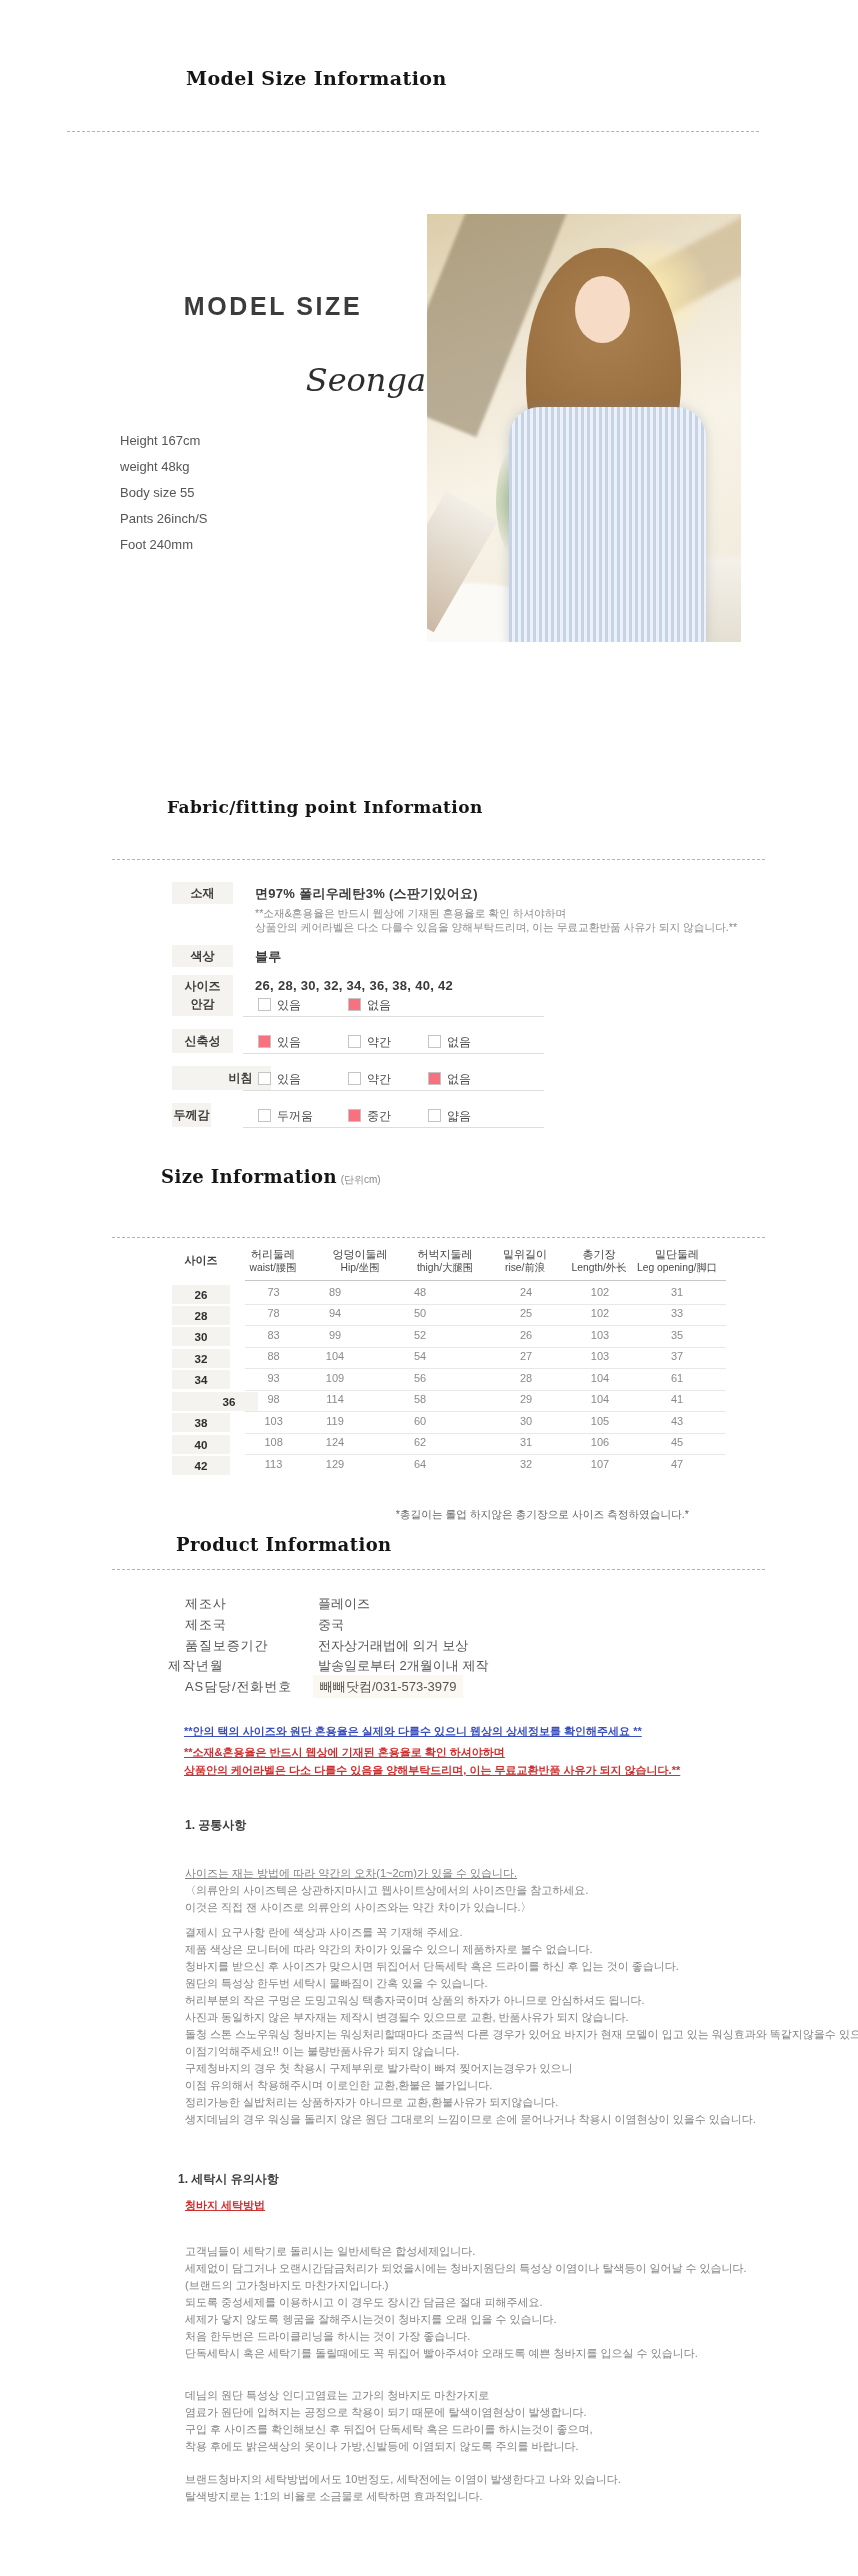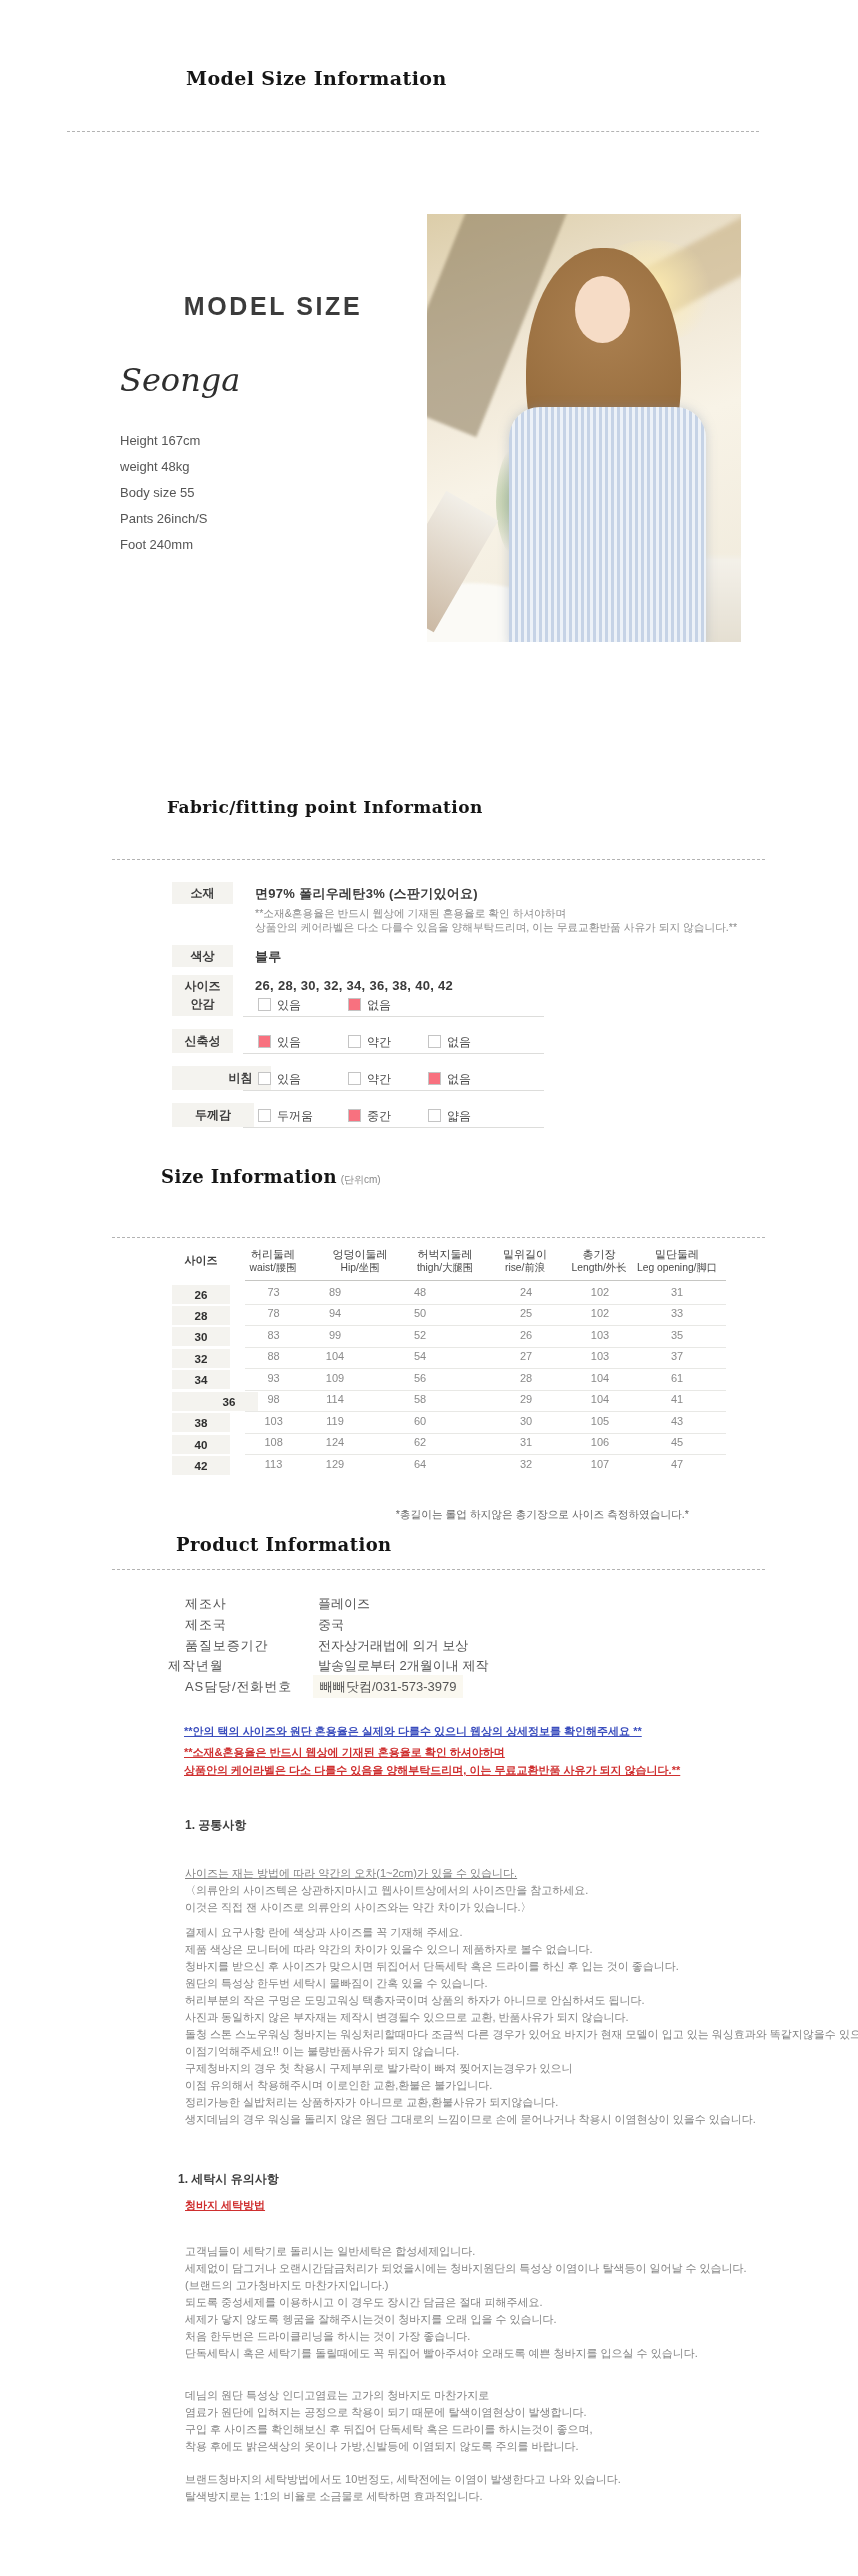--- a/index.html
+++ b/index.html
@@ -3,21 +3,21 @@
 <meta charset="utf-8">
 <style>
   html,body{margin:0;padding:0;background:#ffffff;}
   .canvas{position:relative;width:859px;height:2576px;background:#fff;overflow:hidden;
           font-family:"Liberation Sans","DejaVu Sans",sans-serif;}
   .abs{position:absolute;}
   .serif-h{font-family:"DejaVu Serif","Liberation Serif",serif;font-weight:bold;color:#151515;letter-spacing:0.4px;}
   .dash{border-top:1.7px dashed #b3b3b3;height:0;}
   
   .model-title{font-weight:bold;letter-spacing:2.6px;font-size:25px;color:#3b3b3b;text-align:center;}
-  .model-name{font-family:"DejaVu Serif","Liberation Serif",serif;font-style:italic;font-size:32px;color:#2e2e2e;text-align:left;}
+  .model-name{font-family:"DejaVu Serif","Liberation Serif",serif;font-style:italic;font-size:32px;color:#2e2e2e;text-align:right;}
   .model-stats{text-align:left;font-size:13px;color:#555;line-height:26px;}
   
   .photo{background:linear-gradient(160deg,#dcCDA9 0%,#efe6d4 30%,#f8f3e7 55%,#efe9da 100%);overflow:hidden;}
   .photo>div{position:absolute;}
   .ph-beam{width:94px;height:258px;background:linear-gradient(#7d6e52,#a79univ870);background:#8a7a5c;transform:rotate(22deg);left:6.9px;top:-43px;opacity:.55;filter:blur(1.7px);}
   .ph-beam2{width:206px;height:52px;background:#c9b388;transform:rotate(-28deg);right:-52px;top:34px;opacity:.6;filter:blur(2.6px);}
   .ph-light{width:137px;height:103px;border-radius:50%;background:radial-gradient(circle,#ffedb0 0%,rgba(255,237,176,0) 70%);left:155px;top:26px;}
   .ph-plant{width:60px;height:129px;border-radius:50%;background:radial-gradient(circle,#9fb98a 0%,rgba(159,185,138,0) 75%);left:69px;top:223px;}
   .ph-hair{width:155px;height:258px;border-radius:48%;background:radial-gradient(circle at 50% 30%,#ab8050 0%,#8f6536 80%);left:99px;top:34px;}
   .ph-face{width:55px;height:67px;border-radius:50%;background:#f6dcc6;left:148px;top:62px;}
@@ -110,21 +110,21 @@
   <span class="abs" style="left:348px;top:1034px;"><span class="cb"></span><span class="opt-label">약간</span></span>
   <span class="abs" style="left:428px;top:1034px;"><span class="cb"></span><span class="opt-label">없음</span></span>
   <div class="abs sep" style="left:243px;top:1053px;width:301px;"></div>
 
   <div class="abs lbl-cell" style="left:172px;top:1066px;width:61px;height:24px;line-height:24px;padding-left:38px;">비침</div>
   <span class="abs" style="left:258px;top:1071px;"><span class="cb"></span><span class="opt-label">있음</span></span>
   <span class="abs" style="left:348px;top:1071px;"><span class="cb"></span><span class="opt-label">약간</span></span>
   <span class="abs" style="left:428px;top:1071px;"><span class="cb checked"></span><span class="opt-label">없음</span></span>
   <div class="abs sep" style="left:243px;top:1090px;width:301px;"></div>
 
-  <div class="abs lbl-cell" style="left:172px;top:1103px;width:82px;height:24px;line-height:24px;">두께감</div>
+  <div class="abs lbl-cell" style="left:172px;top:1103px;width:39px;height:24px;line-height:24px;">두께감</div>
   <span class="abs" style="left:258px;top:1108px;"><span class="cb"></span><span class="opt-label">두꺼움</span></span>
   <span class="abs" style="left:348px;top:1108px;"><span class="cb checked"></span><span class="opt-label">중간</span></span>
   <span class="abs" style="left:428px;top:1108px;"><span class="cb"></span><span class="opt-label">얇음</span></span>
   <div class="abs sep" style="left:243px;top:1127px;width:301px;"></div>
 
   <div class="abs" style="left:161px;top:1166px;">
     <span class="serif-h" style="font-size:18px;">Size Information</span>
     <span style="font-size:10px;color:#888;">(단위cm)</span>
   </div>
   <div class="abs dash" style="left:112px;top:1237px;width:653px;"></div>

